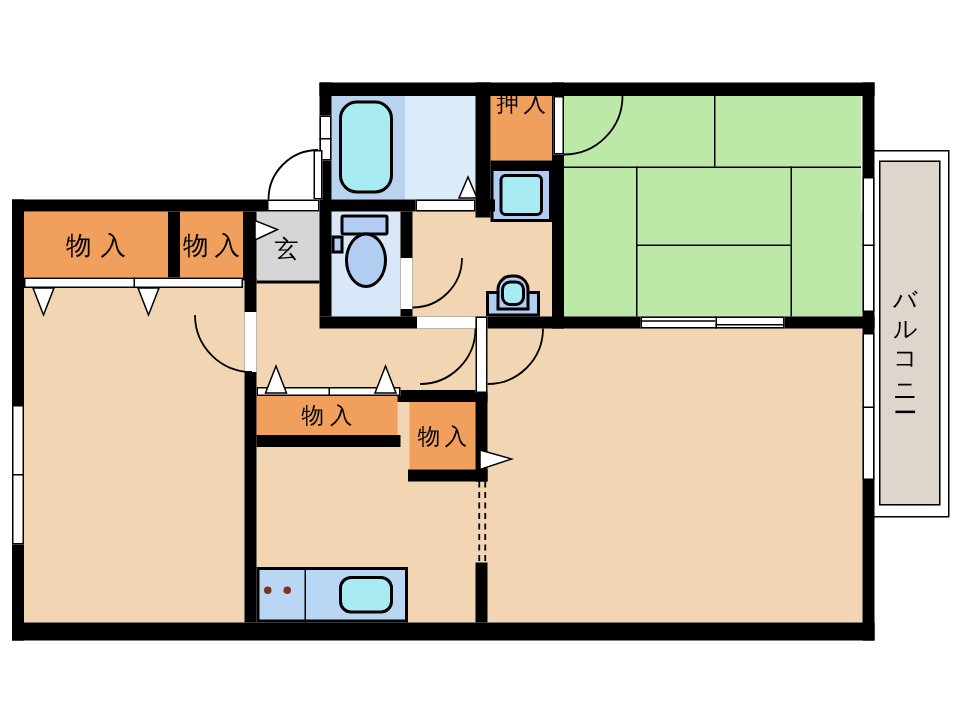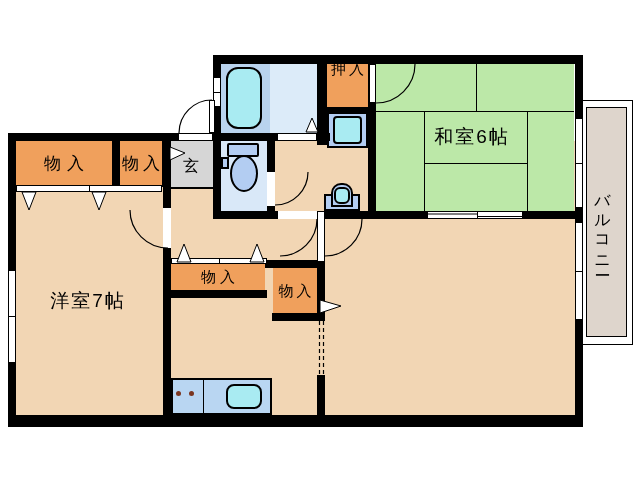--- a/index.html
+++ b/index.html
@@ -137,19 +137,17 @@
     <g stroke="#000" stroke-width="1.2" stroke-dasharray="4,3">
       <line x1="319.5" y1="321" x2="319.5" y2="375"></line>
       <line x1="323.5" y1="321" x2="323.5" y2="375"></line>
     </g>
   </svg>
 
   <div class="label" style="left:16px;top:152px;width:96px;height:22px;font-size:17px;letter-spacing:6px;text-indent:6px;">物入</div>
   <div class="label" style="left:118px;top:152px;width:46px;height:22px;font-size:17px;letter-spacing:4px;text-indent:4px;">物入</div>
   <div class="label" style="left:178px;top:156px;width:26px;height:20px;font-size:16px;">玄</div>
   <div class="label" style="left:327px;top:59px;width:41px;height:20px;font-size:15px;letter-spacing:3px;text-indent:3px;">押入</div>
-  <div class="label" style="left:412px;top:126px;width:120px;height:22px;font-size:19px;letter-spacing:2px;">和室6帖</div>
-  <div class="label" style="left:28px;top:290px;width:120px;height:22px;font-size:19px;letter-spacing:2px;">洋室7帖</div>
   <div class="label" style="left:186px;top:268px;width:64px;height:18px;font-size:15px;letter-spacing:4px;text-indent:4px;">物入</div>
   <div class="label" style="left:271px;top:282px;width:48px;height:18px;font-size:15px;letter-spacing:3px;text-indent:3px;">物入</div>
   <div class="label vtext" style="left:592px;top:166px;width:20px;height:120px;font-size:16px;letter-spacing:3px;">バルコニー</div>
 
 </div>
 
 </body></html>

